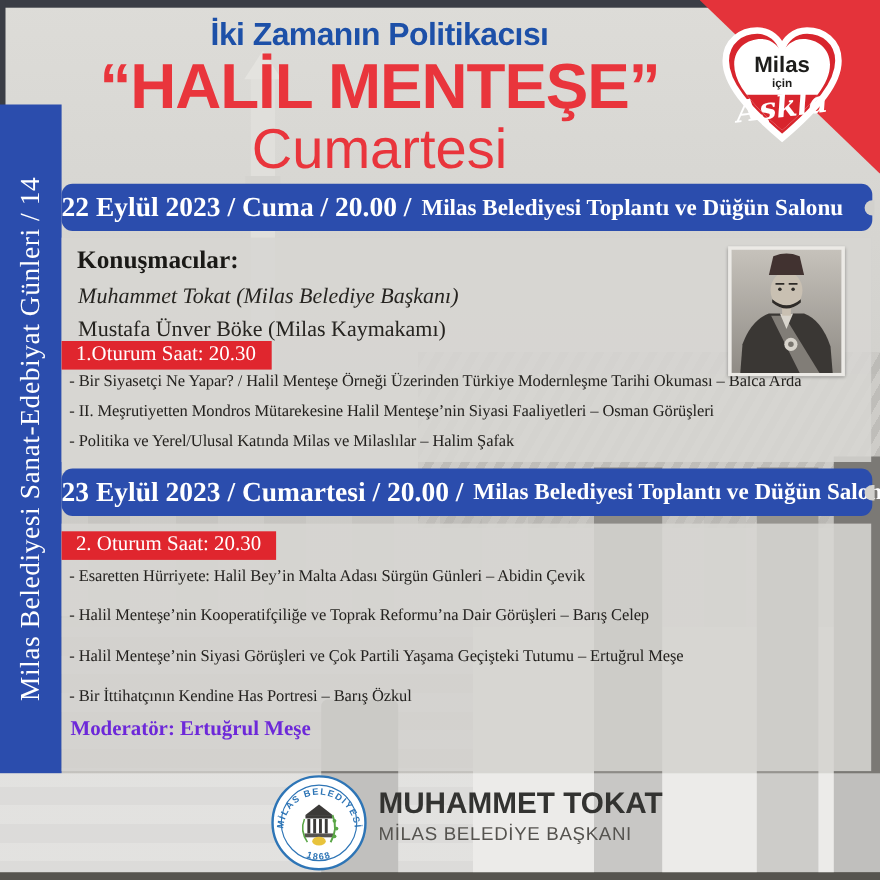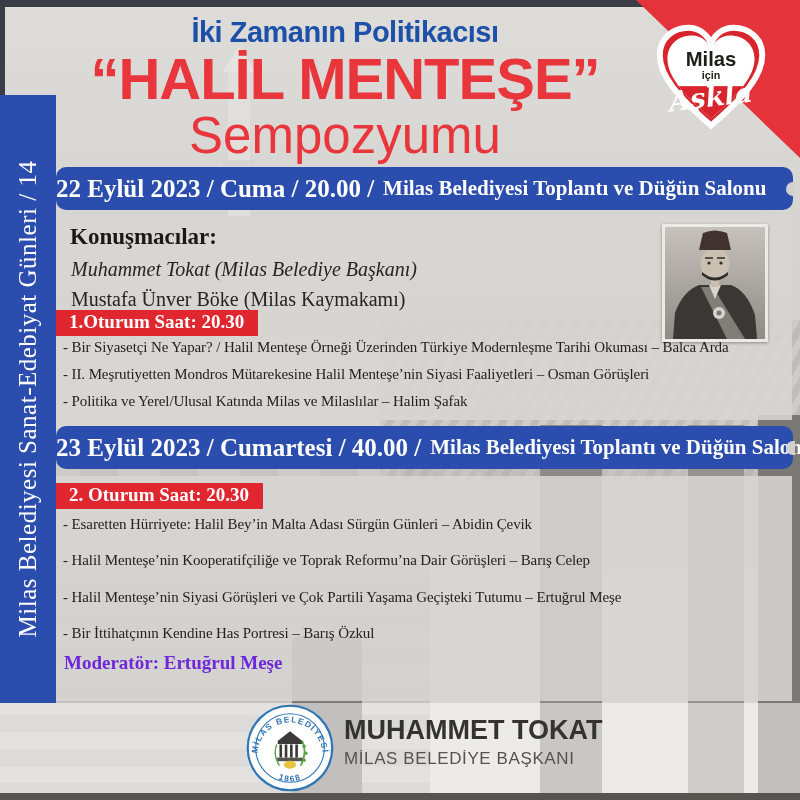--- a/index.html
+++ b/index.html
@@ -59,21 +59,21 @@
   .banner2{top:426px;}
 
   
   .box{position:absolute;left:56px;width:736px;background:rgba(215,214,210,.87);z-index:2;}
   .box1{top:216px;height:204px;}
   .box2{top:476px;height:225px;}
   .speakers-title{position:absolute;left:14px;top:8px;font-size:23px;font-weight:700;color:#1a1916;}
   .speaker{position:absolute;left:15px;font-size:20px;color:#262420;white-space:nowrap;}
   .speaker1{top:42px;font-style:italic;}
   .speaker2{top:72px;}
-  .badge{position:absolute;left:0;background:#e0262e;color:#fff;font-weight:700;font-size:19px;
+  .badge{position:absolute;left:0;background:#e0262e;color:#fff;font-weight:400;font-size:19px;
          padding:1px 14px 3px 13px;white-space:nowrap;}
   .badge1{top:94px;}
   .badge2{top:7px;}
   .item{position:absolute;left:7px;font-size:15px;color:#24221f;white-space:nowrap;letter-spacing:-0.1px;}
   .s1-i0{top:123px;} .s1-i1{top:150px;} .s1-i2{top:177px;}
   .s2-i0{top:40px;} .s2-i1{top:76px;} .s2-i2{top:113px;} .s2-i3{top:149px;}
   .moderator{position:absolute;left:8px;top:176px;font-size:19px;font-weight:700;color:#6d28d9;white-space:nowrap;}
   .portrait{position:absolute;left:606px;top:8px;width:100px;height:112px;border:3px solid #eceae6;
             box-shadow:0 1px 3px rgba(0,0,0,.35);z-index:3;}
 
@@ -101,21 +101,21 @@
     <div class="bg-col2"></div>
     <div class="bg-right"></div>
   </div>
   <div class="edge-top"></div>
   <div class="edge-left"></div>
   <div class="edge-bottom"></div>
 
   <div class="header">
     <div class="kicker">İki Zamanın Politikacısı</div>
     <div class="title">“HALİL MENTEŞE”</div>
-    <div class="subtitle">Sempozyumu</div>
+    <div class="subtitle">Cumartesi</div>
   </div>
 
   <div class="corner-triangle"></div>
   <svg class="heart-logo" viewBox="0 0 100 94">
     <defs>
       <clipPath id="heartClip">
         <path d="M50,86 C22,62 7,44 7,27 C7,12 19,4 31,4 C41,4 48,11 50,18 C52,11 59,4 69,4 C81,4 93,12 93,27 C93,44 78,62 50,86 Z" transform="translate(7.5,7) scale(0.85)"></path>
       </clipPath>
     </defs>
     <path d="M50,86 C22,62 7,44 7,27 C7,12 19,4 31,4 C41,4 48,11 50,18 C52,11 59,4 69,4 C81,4 93,12 93,27 C93,44 78,62 50,86 Z" fill="#d8252d" stroke="#ffffff" stroke-width="5"></path>
@@ -162,21 +162,21 @@
       <ellipse cx="50" cy="37" rx="14.5" ry="17" fill="#c9c0b2"></ellipse>
       <path d="M37,45 Q50,56 63,45 L63,48 Q50,59 37,48 Z" fill="#2e2b28"></path>
       <circle cx="44" cy="36" r="1.6" fill="#2e2b28"></circle>
       <circle cx="56" cy="36" r="1.6" fill="#2e2b28"></circle>
       <path d="M40,31 L48,31 M52,31 L60,31" stroke="#2e2b28" stroke-width="1.6"></path>
       <path d="M34,23 L66,23 L62,6 Q50,1 38,6 Z" fill="#413230"></path>
     </svg>
   </div>
 
   <div class="banner banner2">
-    <span class="banner-date">23 Eylül 2023 / Cumartesi / 40.00 /</span>
+    <span class="banner-date">23 Eylül 2023 / Cumartesi / 20.00 /</span>
     <span class="banner-venue">Milas Belediyesi Toplantı ve Düğün Salonu</span>
     <span class="notch"></span>
   </div>
 
   <div class="box box2">
     <div class="badge badge2">2. Oturum Saat: 20.30</div>
     <div class="item s2-i0">- Esaretten Hürriyete: Halil Bey’in Malta Adası Sürgün Günleri – Abidin Çevik</div>
     <div class="item s2-i2">- Halil Menteşe’nin Siyasi Görüşleri ve Çok Partili Yaşama Geçişteki Tutumu – Ertuğrul Meşe</div>
     <div class="item s2-i1">- Halil Menteşe’nin Kooperatifçiliğe ve Toprak Reformu’na Dair Görüşleri – Barış Celep</div>
     <div class="item s2-i3">- Bir İttihatçının Kendine Has Portresi – Barış Özkul</div>

